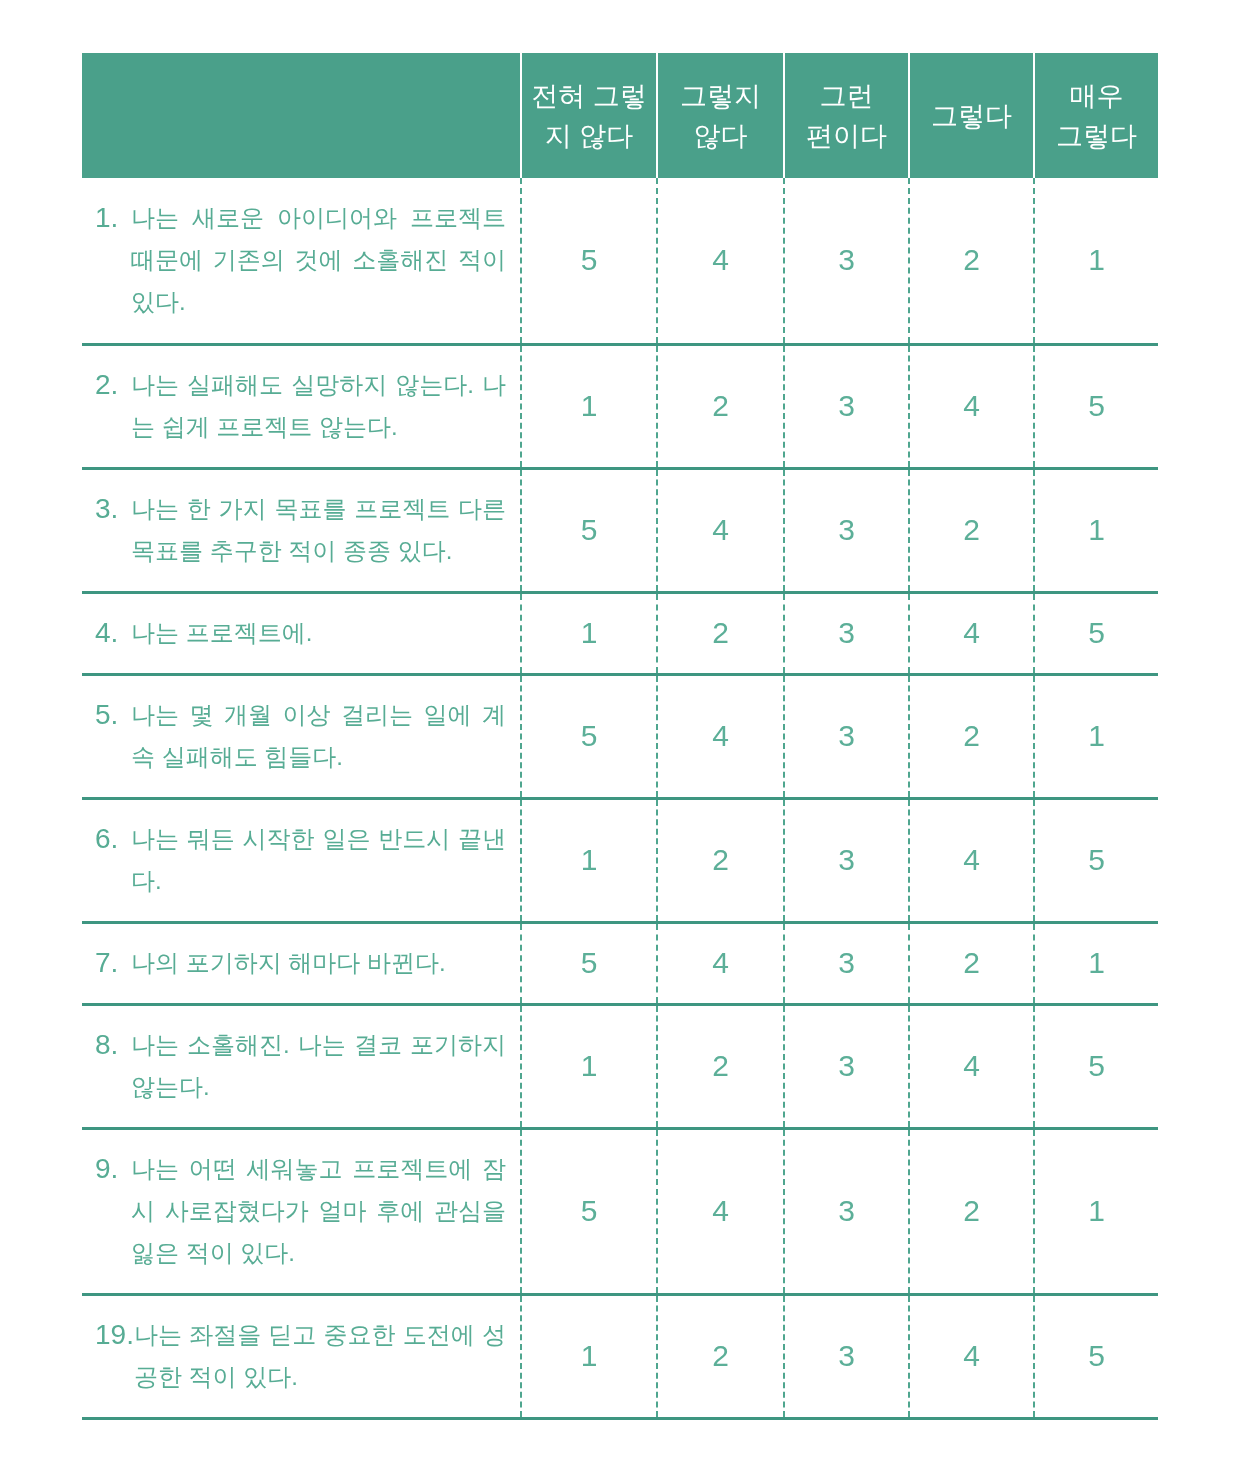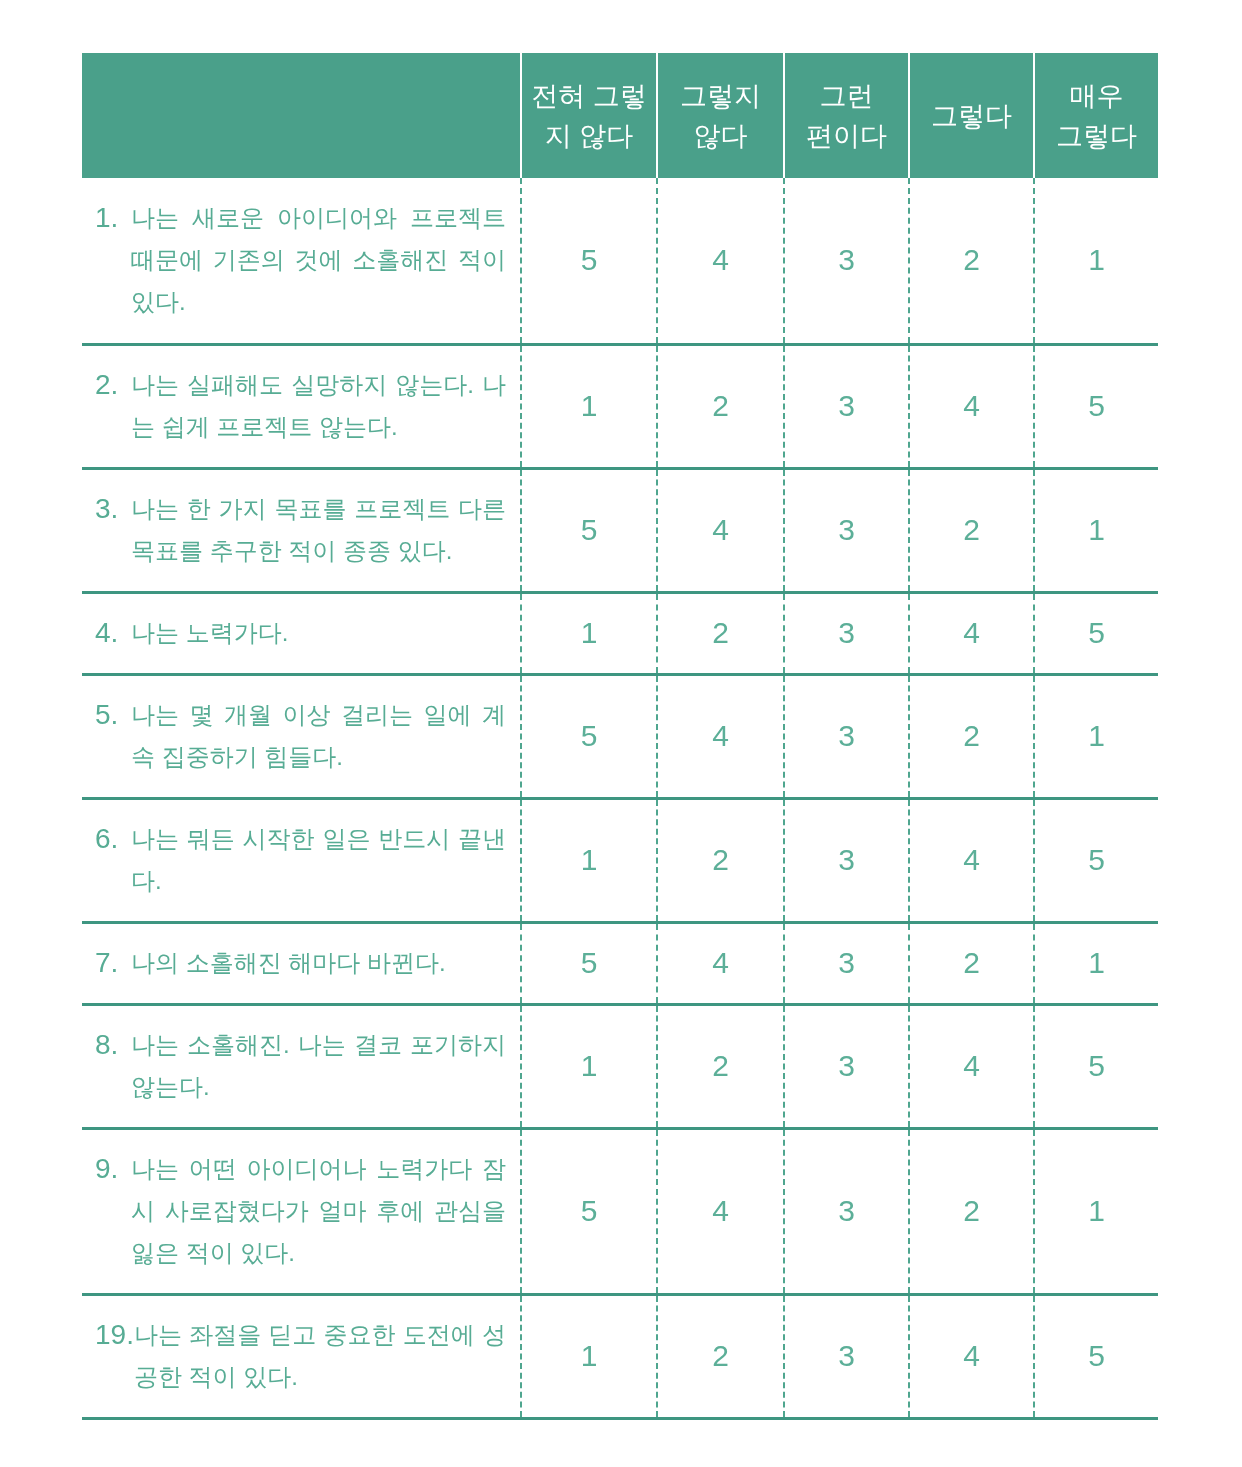--- a/index.html
+++ b/index.html
@@ -138,34 +138,34 @@
       <td class="opt">5</td>
       <td class="opt">4</td>
       <td class="opt">3</td>
       <td class="opt">2</td>
       <td class="opt">1</td>
     </tr>
     <tr class="h1">
       <td class="qcell">
         <div class="qwrap">
           <span class="qnum">4.</span>
-          <span class="qtext">나는 노력가다.</span>
+          <span class="qtext">나는 프로젝트에.</span>
         </div>
       </td>
       <td class="opt">1</td>
       <td class="opt">2</td>
       <td class="opt">3</td>
       <td class="opt">4</td>
       <td class="opt">5</td>
     </tr>
     <tr class="h2">
       <td class="qcell">
         <div class="qwrap">
           <span class="qnum">5.</span>
-          <span class="qtext">나는 몇 개월 이상 걸리는 일에 계속 집중하기 힘들다.</span>
+          <span class="qtext">나는 몇 개월 이상 걸리는 일에 계속 실패해도 힘들다.</span>
         </div>
       </td>
       <td class="opt">5</td>
       <td class="opt">4</td>
       <td class="opt">3</td>
       <td class="opt">2</td>
       <td class="opt">1</td>
     </tr>
     <tr class="h2">
       <td class="qcell">
@@ -177,21 +177,21 @@
       <td class="opt">1</td>
       <td class="opt">2</td>
       <td class="opt">3</td>
       <td class="opt">4</td>
       <td class="opt">5</td>
     </tr>
     <tr class="h1">
       <td class="qcell">
         <div class="qwrap">
           <span class="qnum">7.</span>
-          <span class="qtext">나의 소홀해진 해마다 바뀐다.</span>
+          <span class="qtext">나의 포기하지 해마다 바뀐다.</span>
         </div>
       </td>
       <td class="opt">5</td>
       <td class="opt">4</td>
       <td class="opt">3</td>
       <td class="opt">2</td>
       <td class="opt">1</td>
     </tr>
     <tr class="h2">
       <td class="qcell">
@@ -203,21 +203,21 @@
       <td class="opt">1</td>
       <td class="opt">2</td>
       <td class="opt">3</td>
       <td class="opt">4</td>
       <td class="opt">5</td>
     </tr>
     <tr class="h3">
       <td class="qcell">
         <div class="qwrap">
           <span class="qnum">9.</span>
-          <span class="qtext">나는 어떤 아이디어나 노력가다 잠시 사로잡혔다가 얼마 후에 관심을 잃은 적이 있다.</span>
+          <span class="qtext">나는 어떤 세워놓고 프로젝트에 잠시 사로잡혔다가 얼마 후에 관심을 잃은 적이 있다.</span>
         </div>
       </td>
       <td class="opt">5</td>
       <td class="opt">4</td>
       <td class="opt">3</td>
       <td class="opt">2</td>
       <td class="opt">1</td>
     </tr>
     <tr class="h2">
       <td class="qcell">

